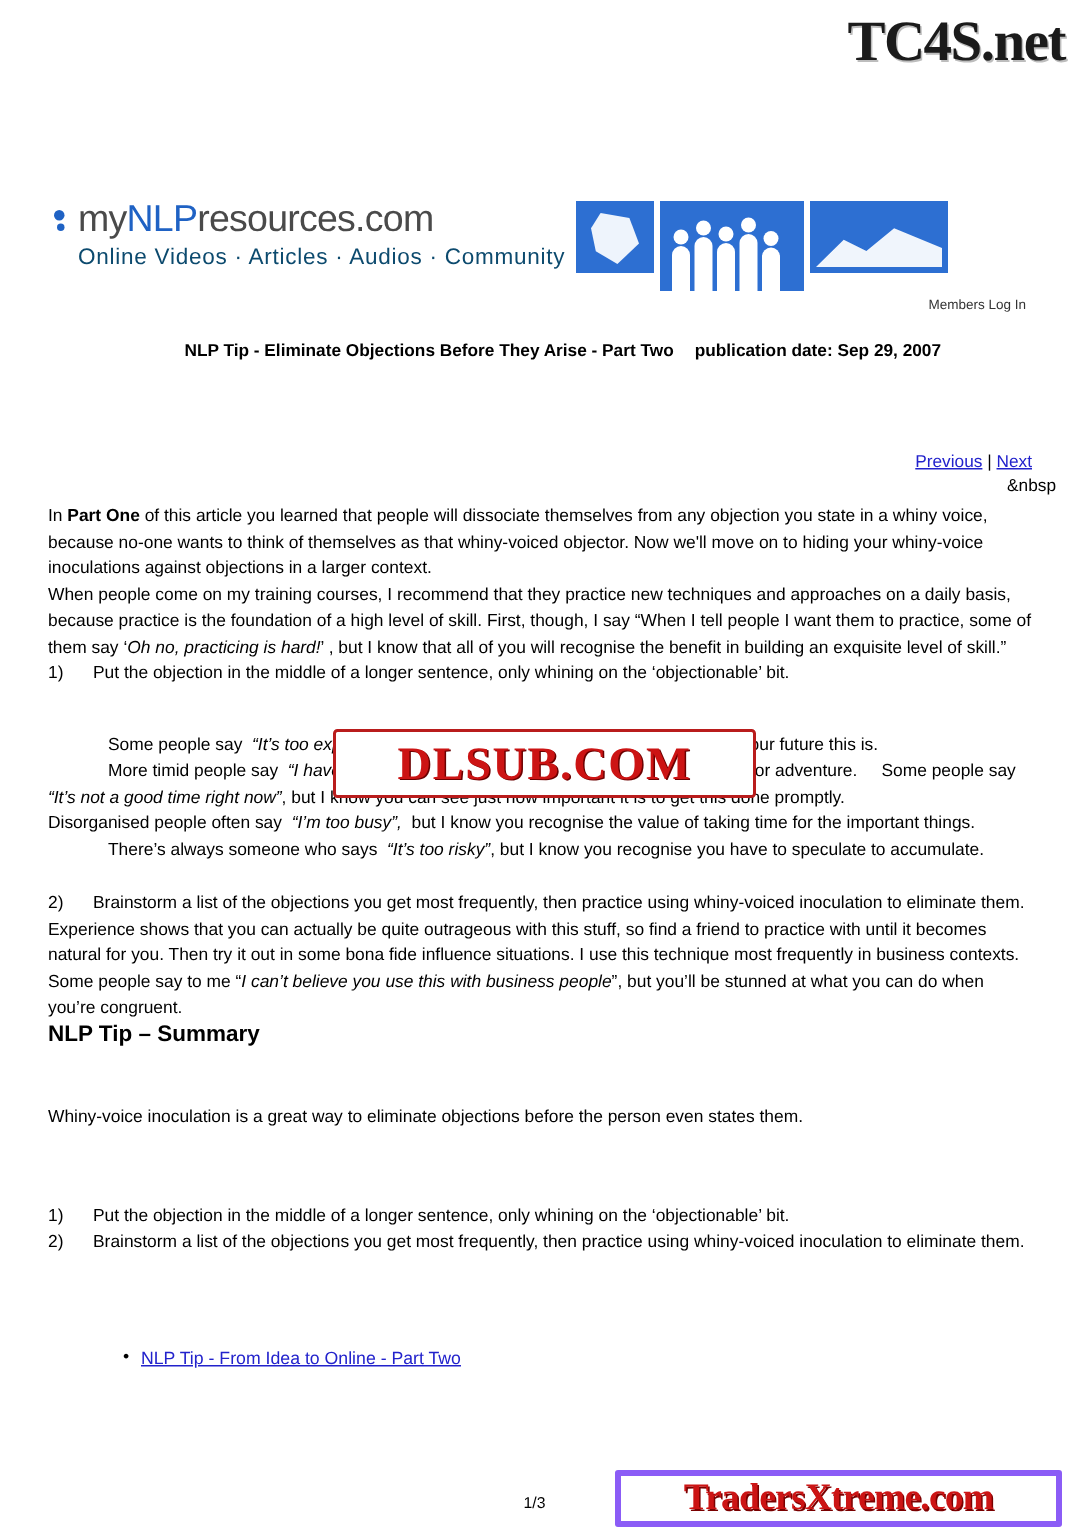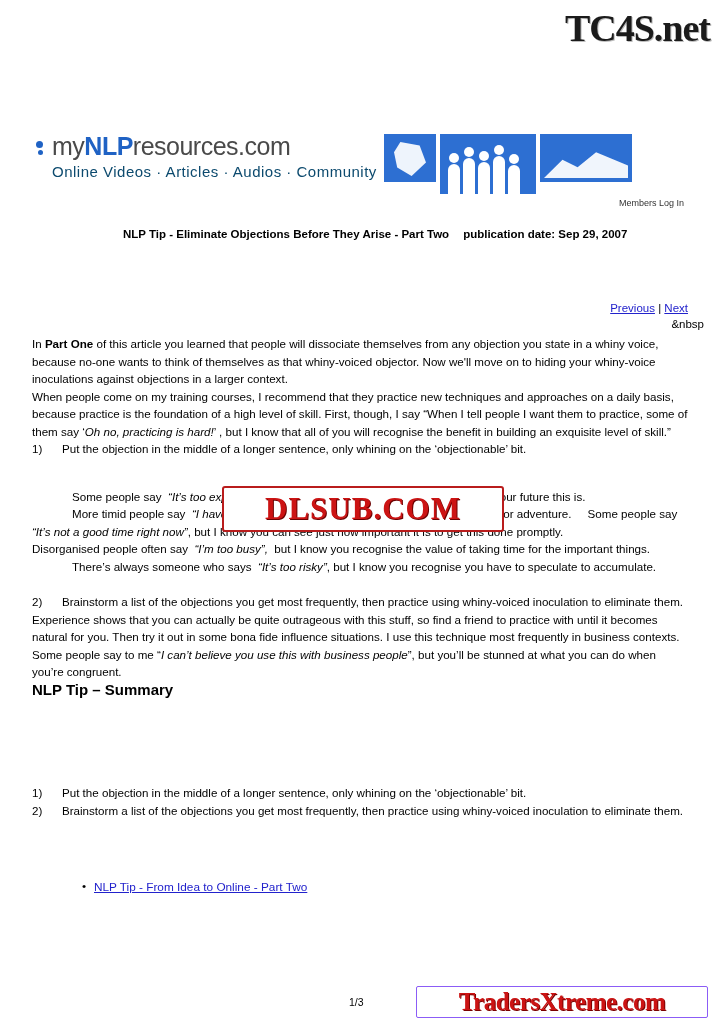--- a/index.html
+++ b/index.html
@@ -53,21 +53,21 @@
   .logo-line1 {
     font-family: "Liberation Sans", sans-serif;
     font-size: 25px;
     color: #4a4a4a;
     letter-spacing: -0.5px;
     white-space: nowrap;
     line-height: 28px;
   }
   .logo-line1 .blue {
     color: #1f62c4;
-    font-weight: bold;
+    font-weight: normal;
   }
   .logo-dots {
     display: inline-block;
     width: 14px;
     vertical-align: middle;
     margin-right: 2px;
   }
   .logo-dots i {
     display: block;
     width: 5px;
@@ -309,21 +309,21 @@
     font-size: 10.5px;
     color: #000;
   }
   .txtreme {
     position: absolute;
     right: 16px;
     bottom: 6px;
     width: 290px;
     height: 30px;
     background: #ffffff;
-    border: 1px solid #8b5cf6;
+    border: 4px solid #8b5cf6;
     border-radius: 2px;
     display: flex;
     align-items: center;
     justify-content: center;
     font-family: "Liberation Serif", serif;
     font-weight: bold;
     font-size: 25px;
     color: #cc1414;
     text-shadow: 1px 1px 0 #7a0000;
     letter-spacing: -0.5px;
@@ -401,20 +401,21 @@
 
     <p class="numitem"><span class="num">2)</span><span>Brainstorm a list of the objections you get most frequently, then practice using whiny-voiced inoculation to eliminate them.</span></p>
 
     <p><span>Experience shows that you can actually be quite outrageous with this stuff, so find a friend to practice with until it becomes natural for you. Then try it out in some bona fide influence situations. I use this technique most frequently in business contexts. Some people say to me “</span><span class="ital">I can’t believe you use this with business people</span><span>”, but you’ll be stunned at what you can do when you’re congruent.</span></p>
 
     <p class="summary">NLP Tip – Summary</p>
 
     <div class="gap-lg"></div>
     <div class="gap-sm"></div>
 
+    <p>Whiny-voice inoculation is a great way to eliminate objections before the person even states them.</p>
 
     <div class="gap-lg"></div>
     <div class="gap-md"></div>
 
     <p class="numitem"><span class="num">1)</span><span>Put the objection in the middle of a longer sentence, only whining on the ‘objectionable’ bit.</span></p>
 
     <p class="numitem"><span class="num">2)</span><span>Brainstorm a list of the objections you get most frequently, then practice using whiny-voiced inoculation to eliminate them.</span></p>
 
     <div class="gap-lg"></div>
     <div class="gap-lg"></div>

